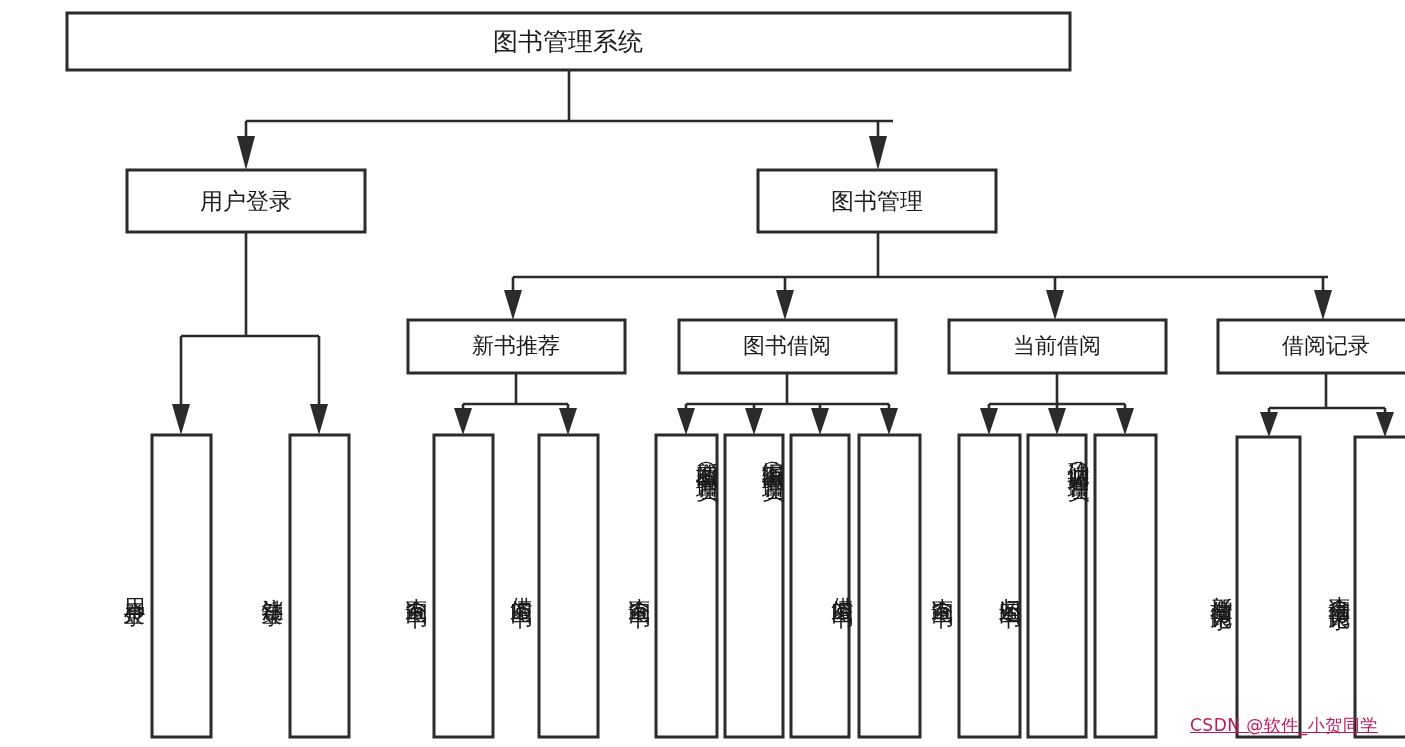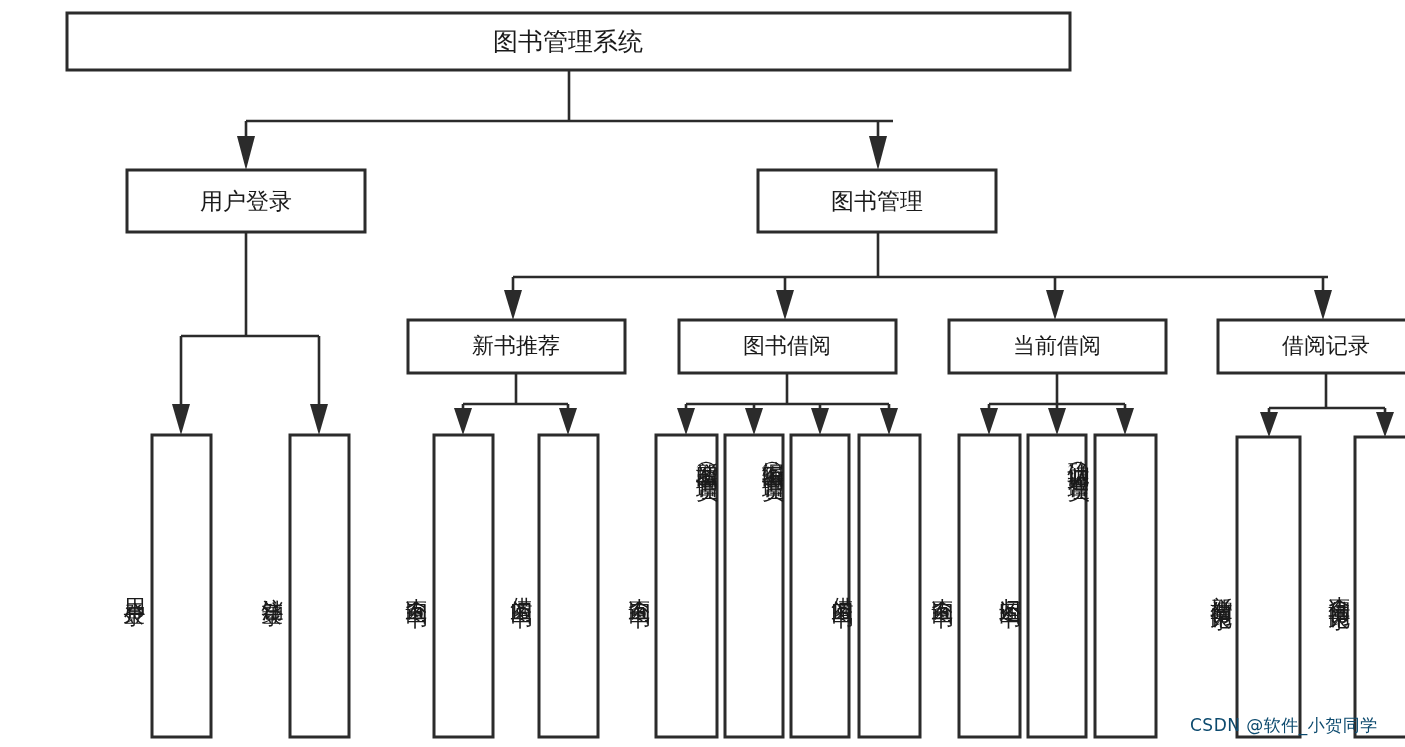--- a/index.html
+++ b/index.html
@@ -76,23 +76,24 @@
     letter-spacing: 3px;
     color: #1a1a1a;
     white-space: nowrap;
   }
   .watermark {
     position: absolute;
     left: 1190px;
     top: 714px;
     font-family: "DejaVu Sans", "Liberation Sans", sans-serif;
     font-size: 17px;
-    color: #0c4a6e;
+    color: #be185d;
     letter-spacing: 0.5px;
     white-space: nowrap;
+    text-decoration: underline;
   }
 </style>
 </head>
 <body>
 
 <div id="diagram-root">
 
   <svg class="flowchart" viewBox="0 0 1405 747">
 
     <g>

